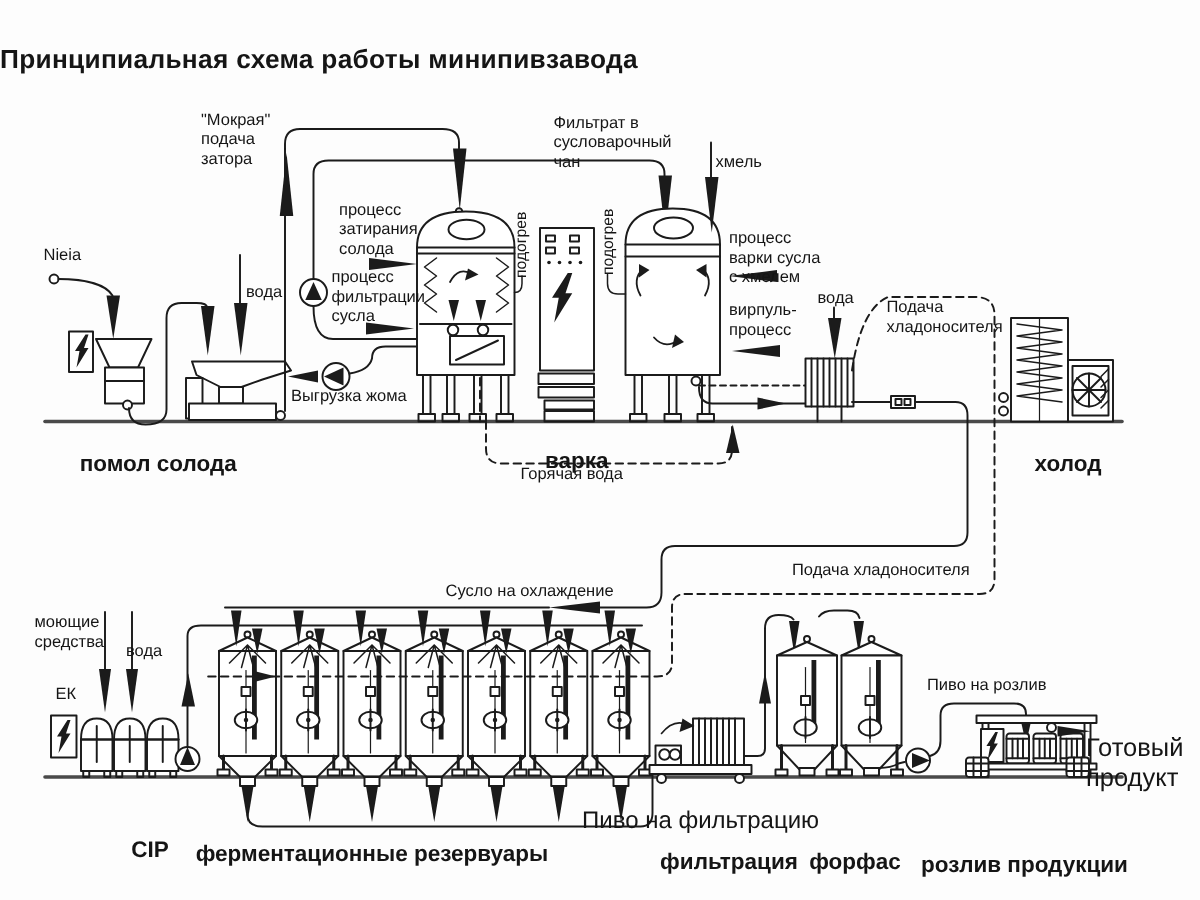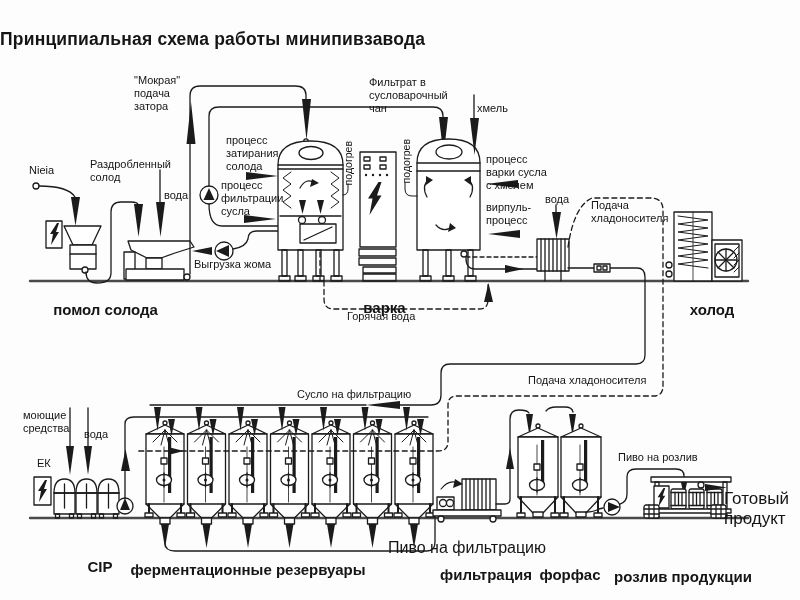--- a/index.html
+++ b/index.html
@@ -340,22 +340,20 @@
 
   <g stroke-dasharray="5 3.5">
     <path d="M568,247 Q574,206 592,198 H650 Q663,198 663,210 V386 Q663,396 653,396 H457 Q448,396 448,405 V442 Q448,451 438,451 H136"></path>
   </g>
 </g>
 </svg>
 
 <div class="ttl">Принципиальная схема работы минипивзавода</div>
 
 <div class="lbl" style="left:29px;top:164px;">Nieia</div>
-<div class="lbl" style="left:90px;top:158px;">Раздробленный
-солод</div>
 <div class="lbl" style="left:164px;top:189px;">вода</div>
 <div class="lbl" style="left:134px;top:74px;">"Мокрая"
 подача
 затора</div>
 <div class="lbl" style="left:226px;top:134px;">процесс
 затирания
 солода</div>
 <div class="lbl" style="left:221px;top:179px;">процесс
 фильтрации
 сусла</div>
@@ -369,21 +367,21 @@
 <div class="lbl" style="left:486px;top:153px;">процесс
 варки сусла
 с хмелем</div>
 <div class="lbl" style="left:486px;top:201px;">вирпуль-
 процесс</div>
 <div class="lbl ctr" style="left:347px;top:310px;width:80px;">Горячая вода</div>
 <div class="lbl" style="left:545px;top:193px;">вода</div>
 <div class="lbl" style="left:591px;top:199px;">Подача
 хладоносителя</div>
 <div class="lbl" style="left:528px;top:374px;">Подача хладоносителя</div>
-<div class="lbl" style="left:297px;top:388px;">Сусло на фильтрацию</div>
+<div class="lbl" style="left:297px;top:388px;">Сусло на охлаждение</div>
 <div class="lbl" style="left:23px;top:409px;">моющие
 средства</div>
 <div class="lbl" style="left:84px;top:428px;">вода</div>
 <div class="lbl" style="left:37px;top:457px;">ЕК</div>
 <div class="lbl sm" style="left:360px;top:539px;">Пиво на фильтрацию</div>
 <div class="lbl" style="left:618px;top:451px;">Пиво на розлив</div>
 <div class="lbl" style="left:724px;top:489px;font-size:17px;">Готовый
 продукт</div>
 
 <div class="lbl b" style="left:43px;top:287px;width:125px;">помол солода</div>

